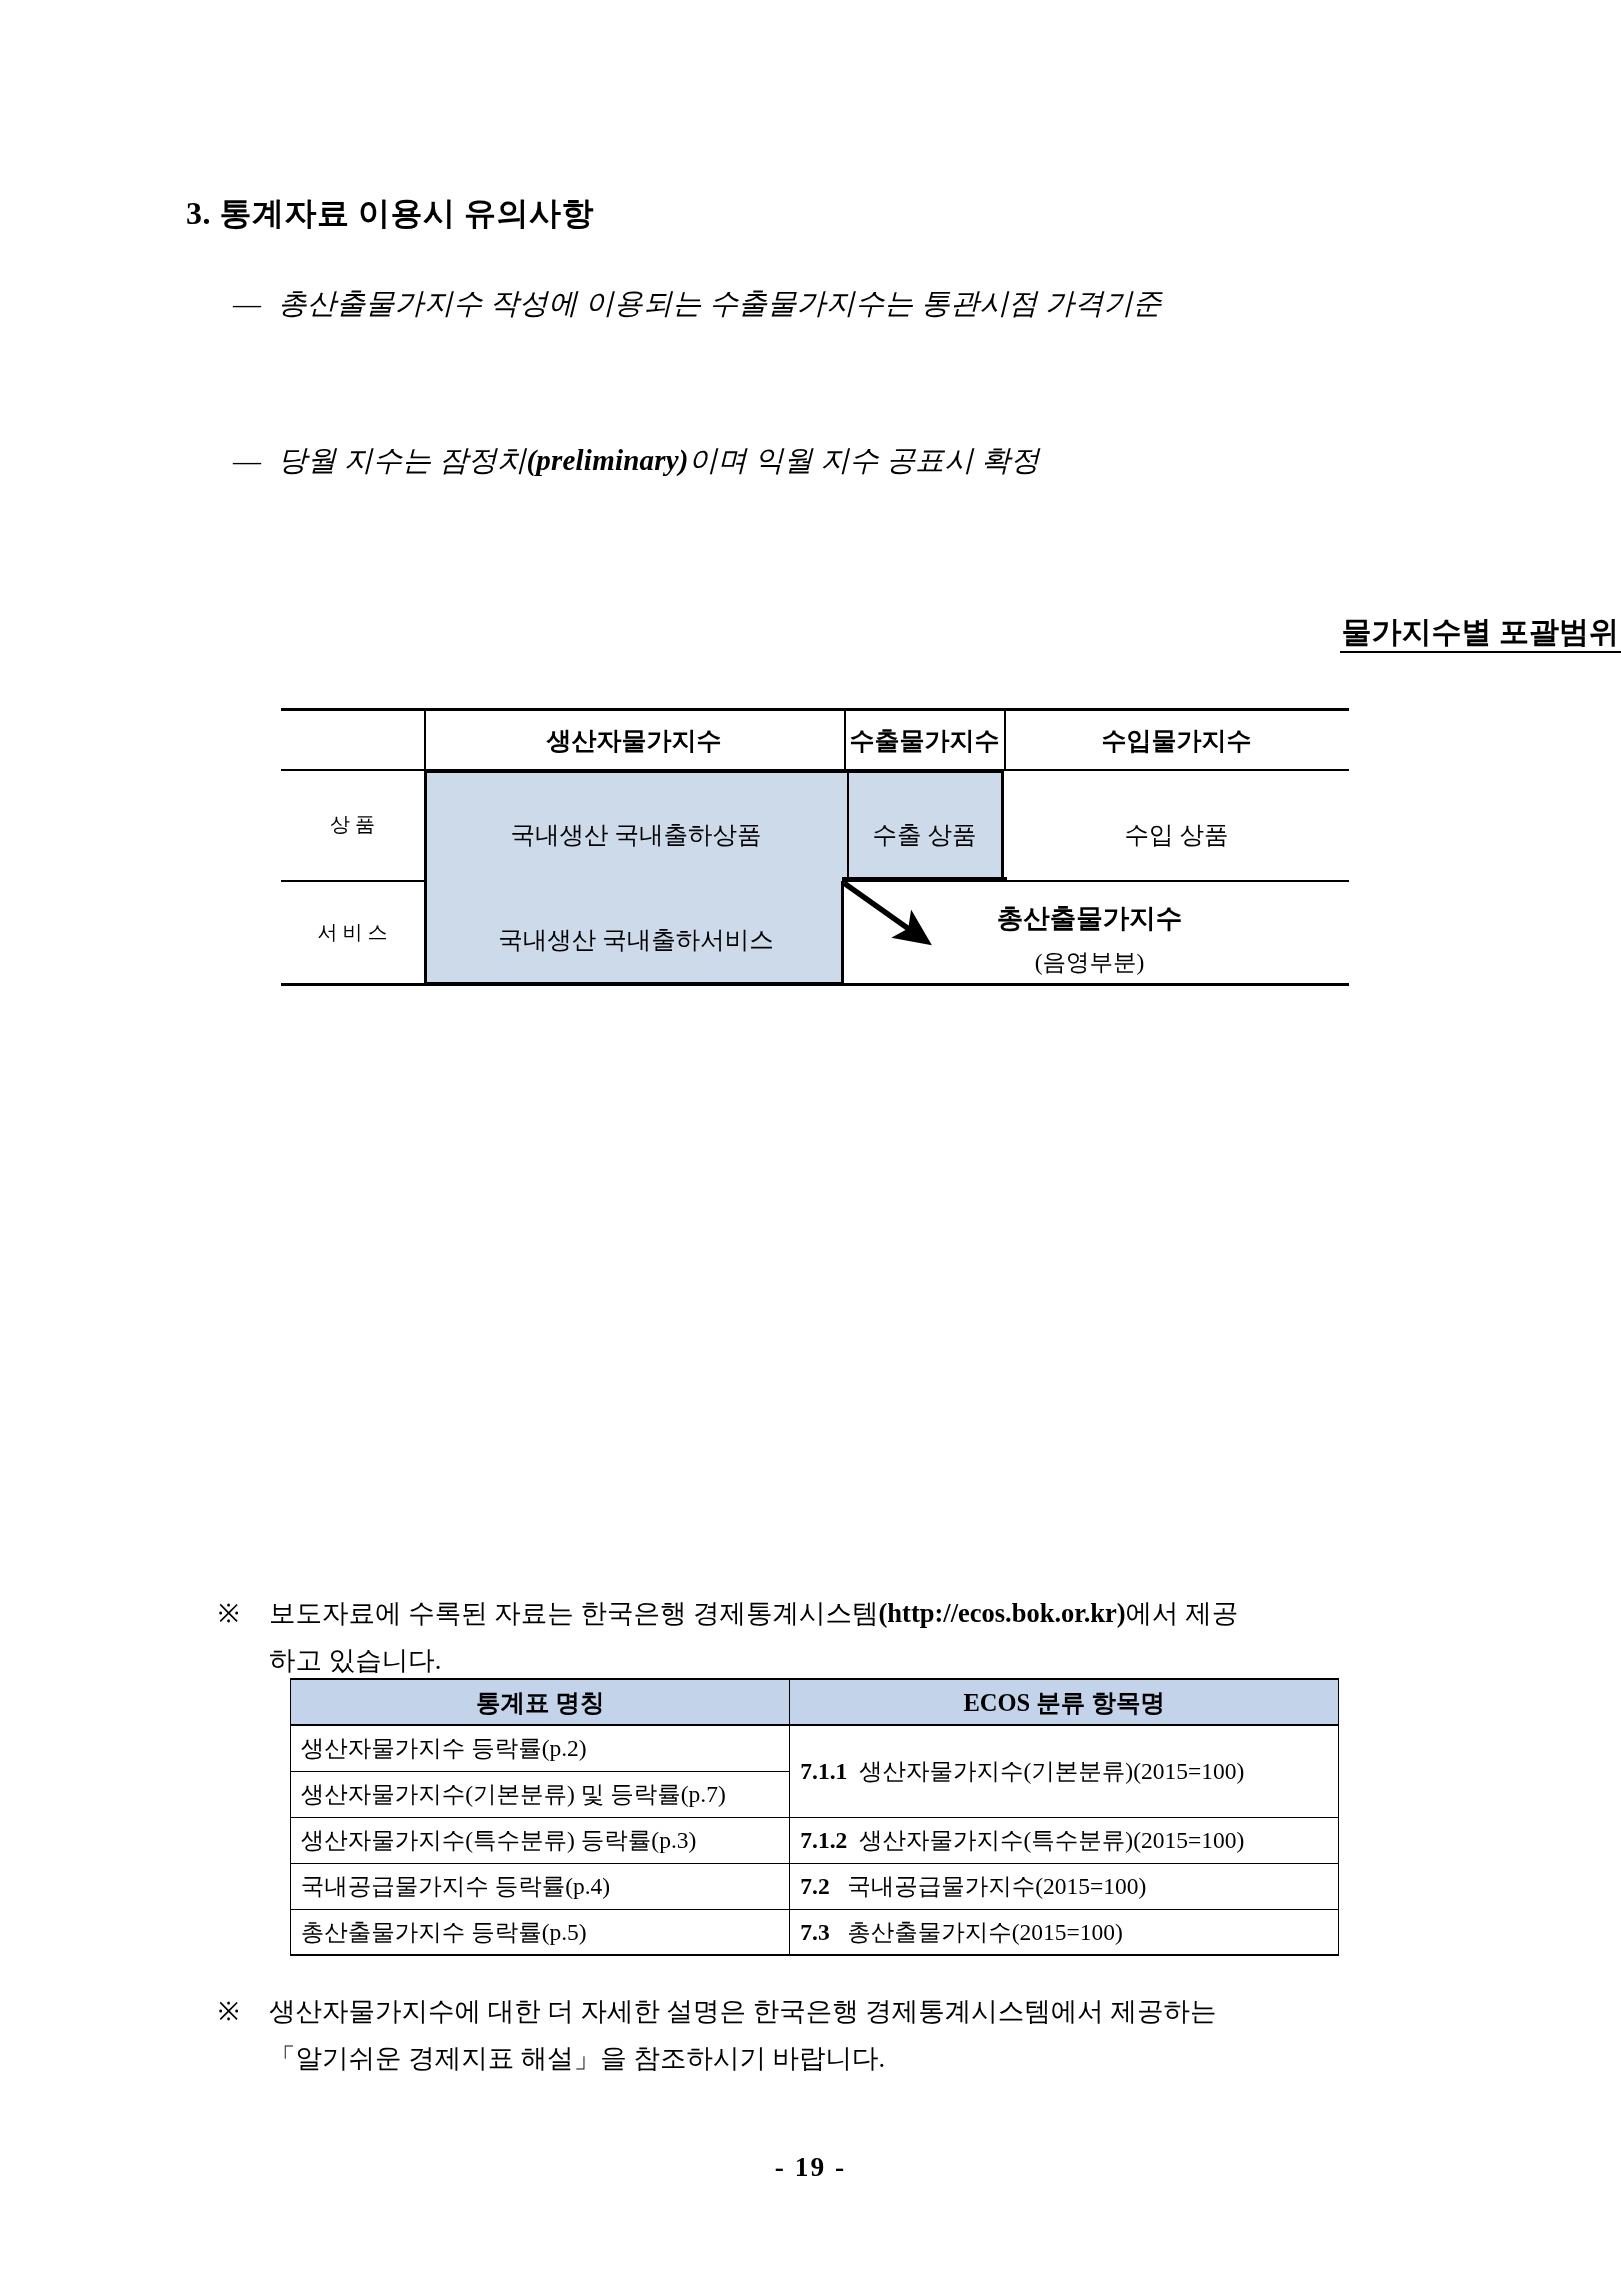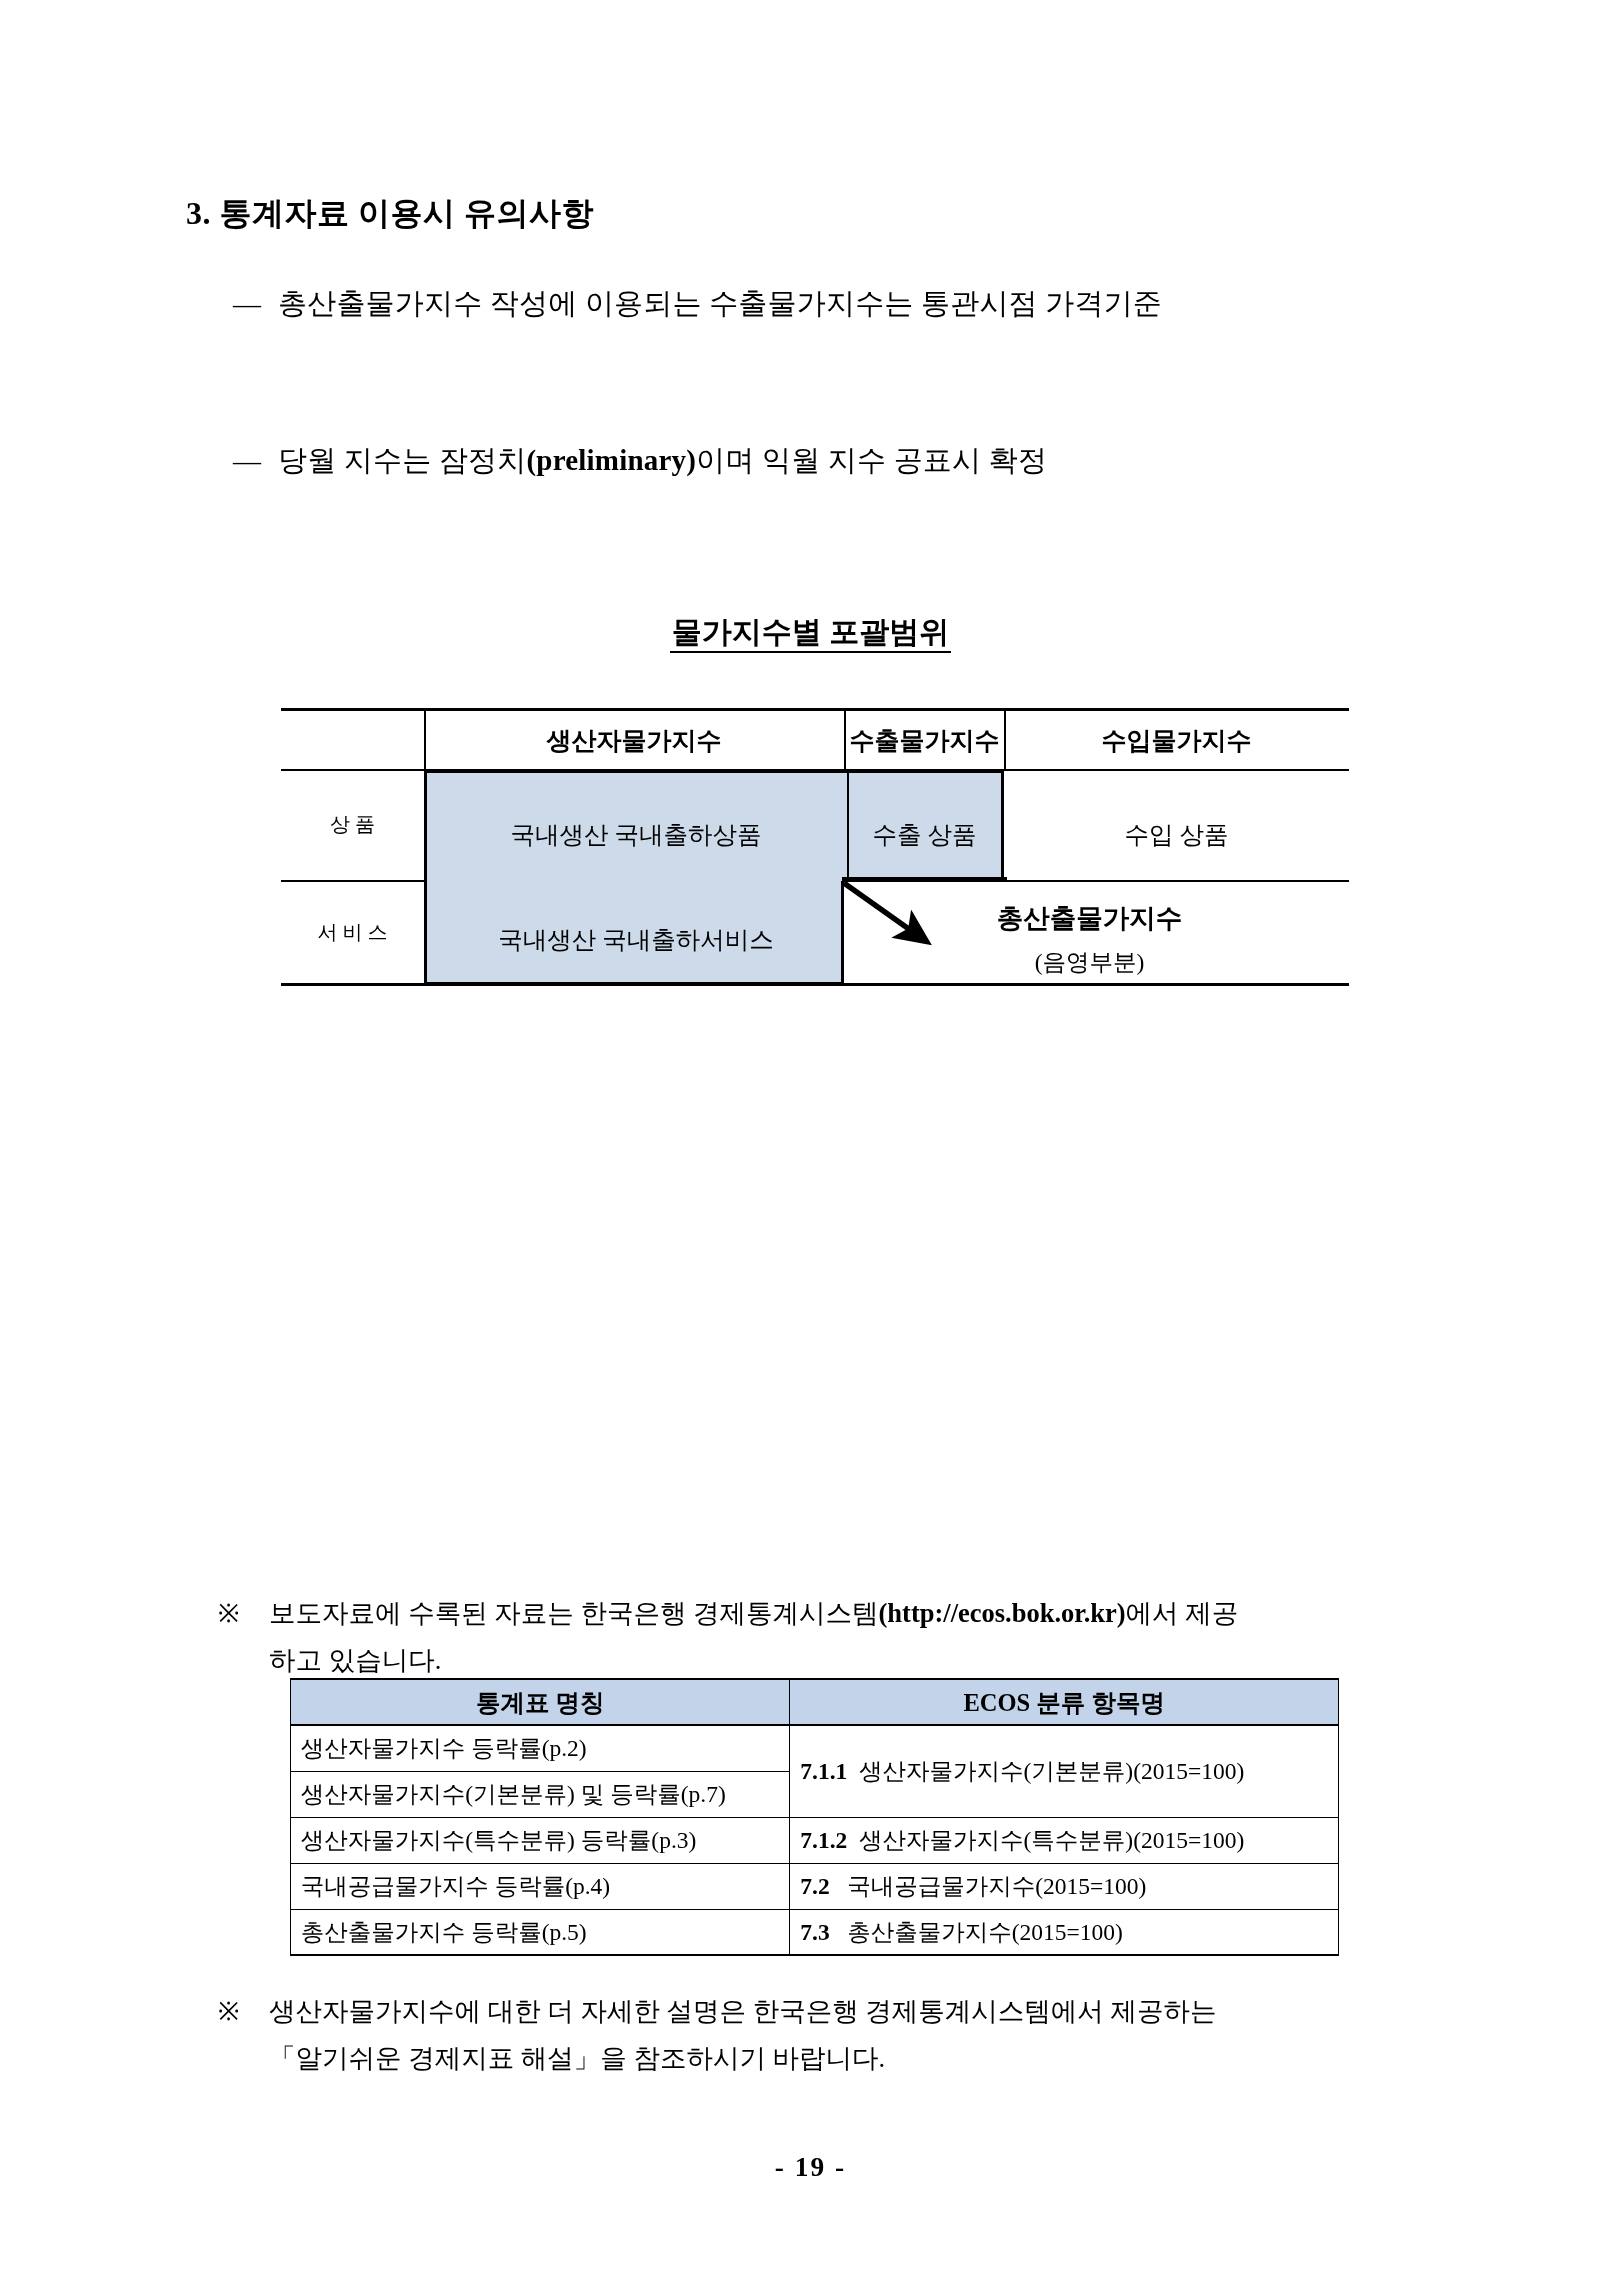--- a/index.html
+++ b/index.html
@@ -41,34 +41,35 @@
   .bullet-dash {
     width: 45px;
     flex: 0 0 45px;
     font-size: 28px;
     line-height: 51px;
   }
   .bullet-text {
     font-size: 29px;
     line-height: 51px;
     letter-spacing: 0.2px;
+    font-style: italic;
   }
   .bullet-text .ln { display: block; white-space: nowrap; }
   .bullet-text .en { font-weight: bold; }
 
   #bullet-1 { left: 233px; top: 278px; width: 1245px; }
   #bullet-2 { left: 233px; top: 435px; width: 1245px; }
 
   
   .coverage-title {
     position: absolute;
     left: 0;
     top: 612px;
     width: 1621px;
-    text-align: center;
+    text-align: right;
     font-size: 30px;
     font-weight: bold;
   }
   .coverage-title span {
     border-bottom: 2.5px solid #000;
     padding: 0 2px 2.9px 2px;
   }
 
   
   .ctab {

